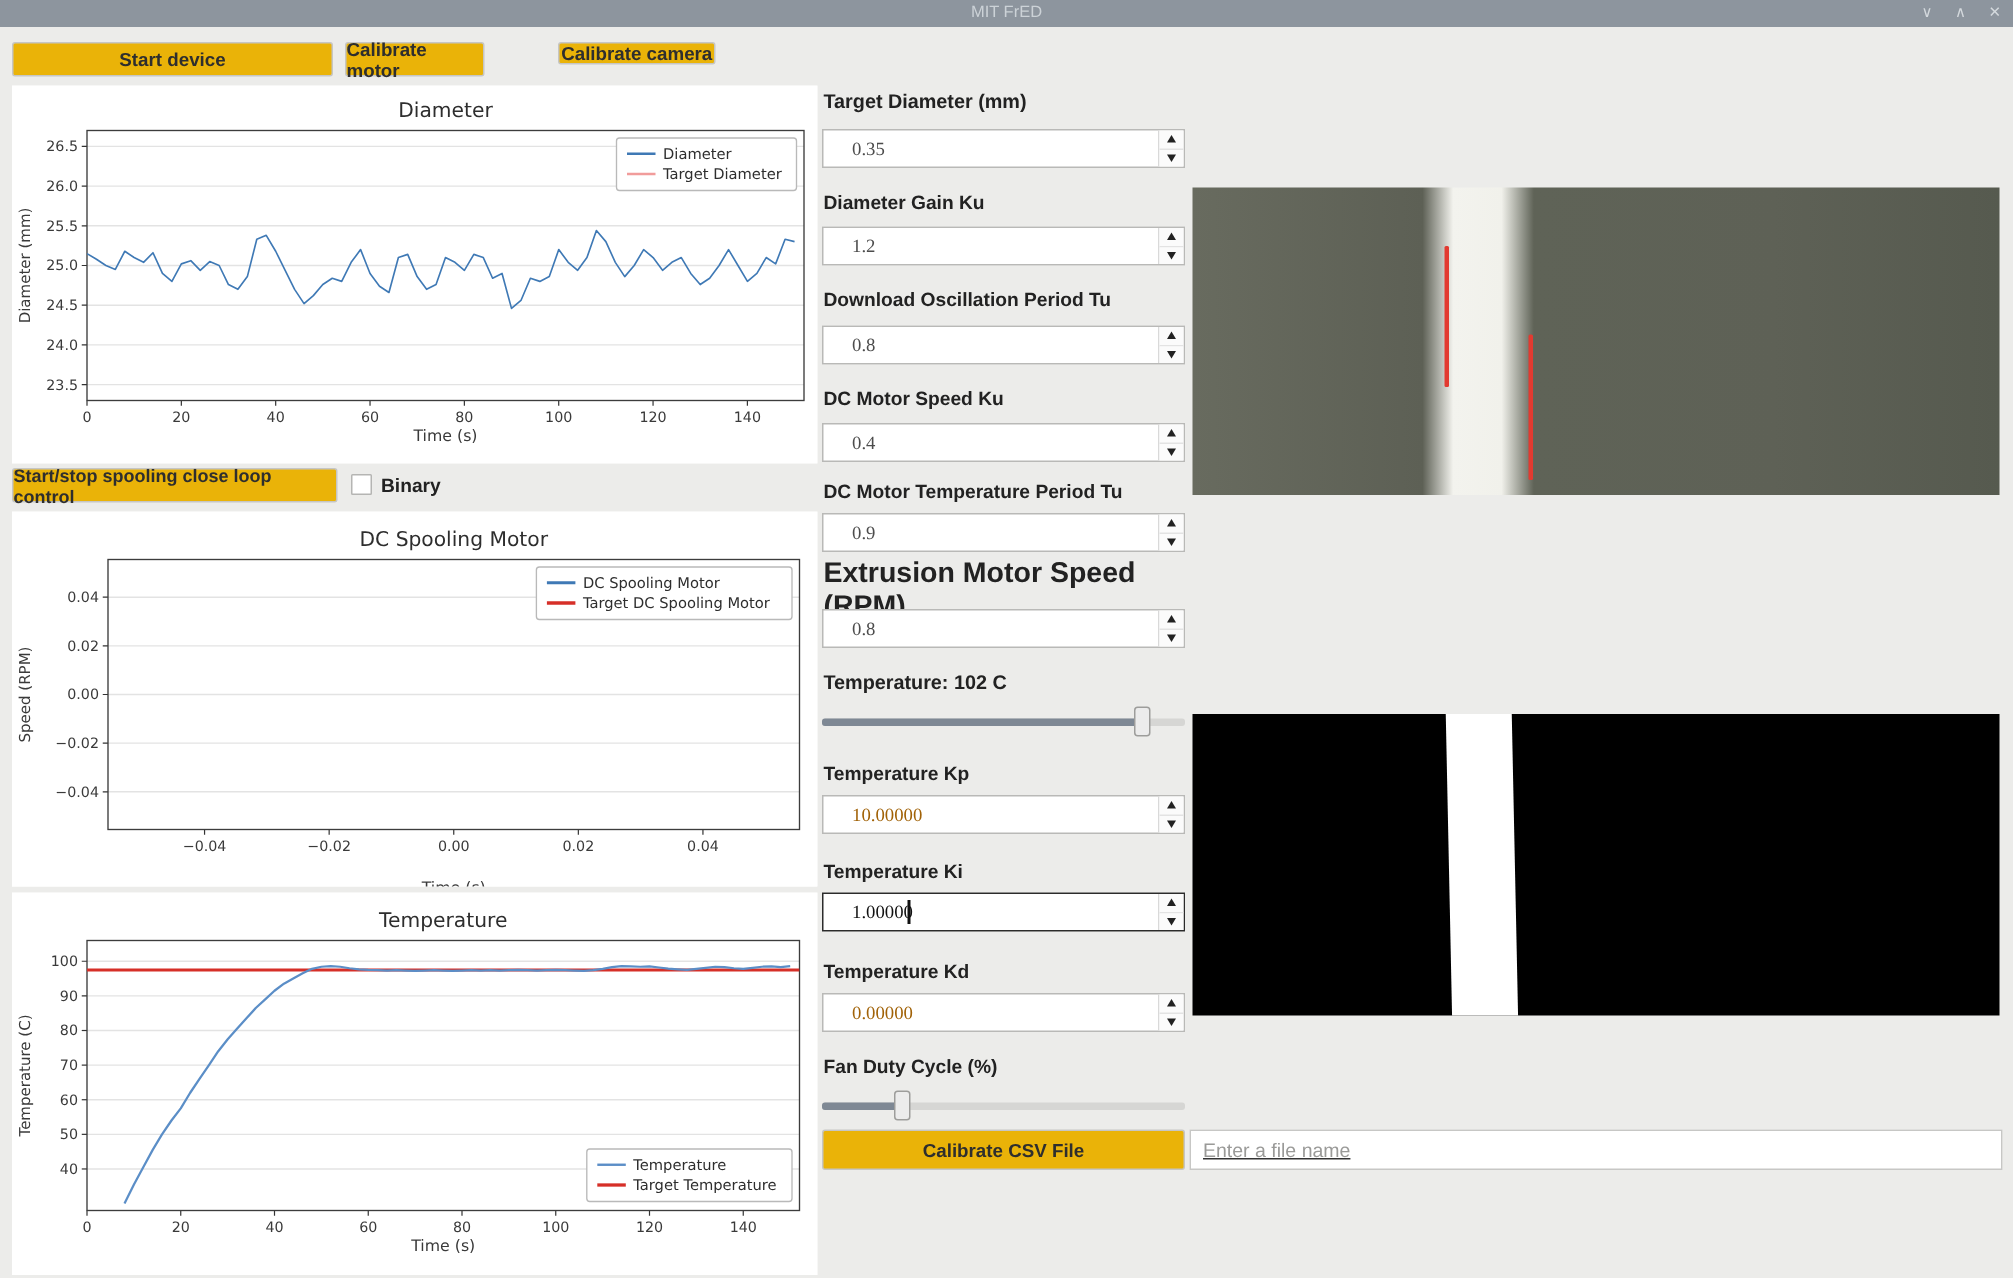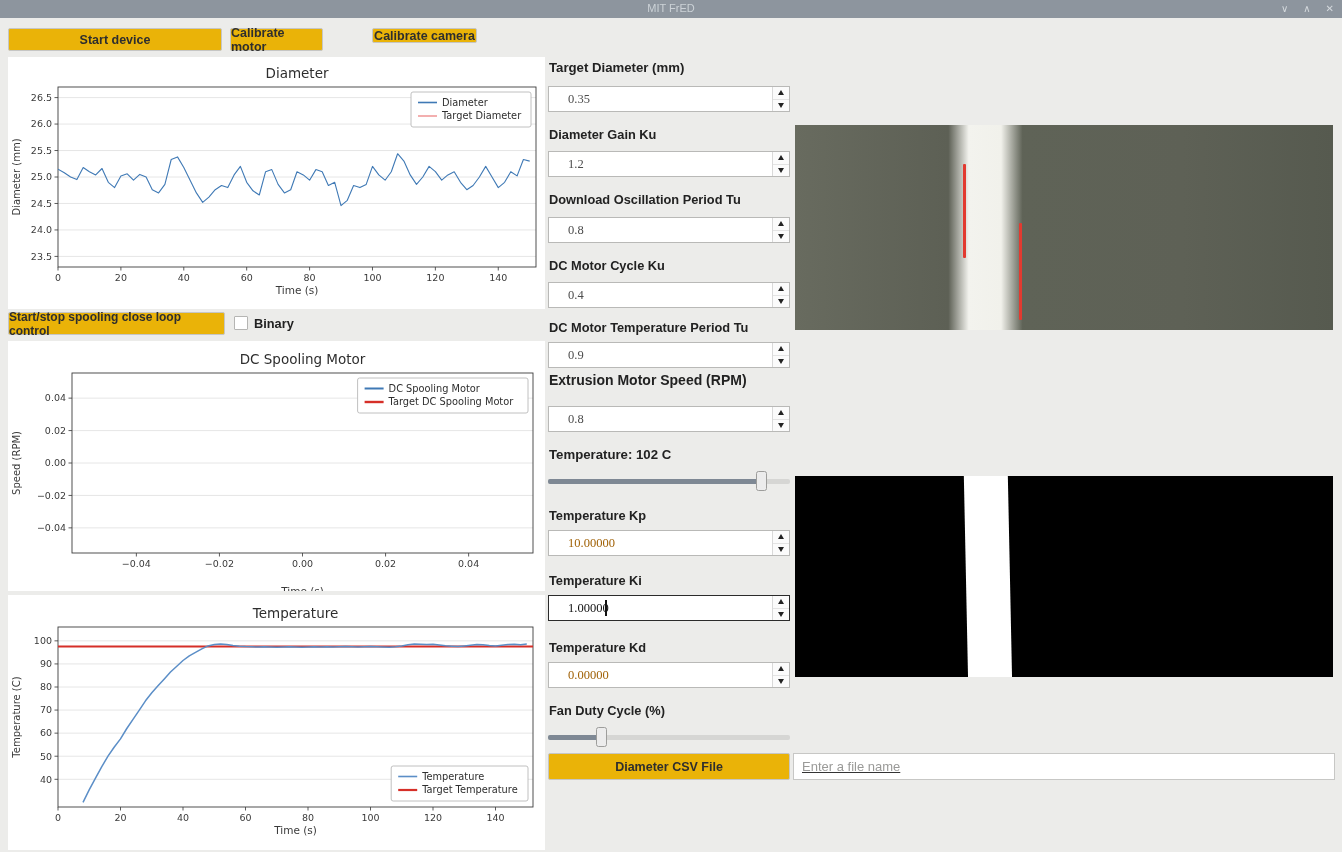--- a/index.html
+++ b/index.html
@@ -273,21 +273,21 @@
     <div class="spinbtns">
         <div class="up">
           <div class="tri-up"></div>
         </div>
         <div>
           <div class="tri-dn"></div>
         </div>
       </div>
   </div>
 
-  <div class="flabel" style="top:258px;">DC Motor Cycle Ku</div>
+  <div class="flabel" style="top:258px;">DC Motor Speed Ku</div>
   <div class="spin" style="top:282px;">
     <input value="0.4" style="">
     <div class="spinbtns">
         <div class="up">
           <div class="tri-up"></div>
         </div>
         <div>
           <div class="tri-dn"></div>
         </div>
       </div>
@@ -299,21 +299,21 @@
     <div class="spinbtns">
         <div class="up">
           <div class="tri-up"></div>
         </div>
         <div>
           <div class="tri-dn"></div>
         </div>
       </div>
   </div>
 
-  <div class="flabel" style="top:372px;font-size:14px;">Extrusion Motor Speed (RPM)</div>
+  <div class="flabel" style="top:372px;font-size:19px;">Extrusion Motor Speed (RPM)</div>
   <div class="spin" style="top:406px;">
     <input value="0.8" style="">
     <div class="spinbtns">
         <div class="up">
           <div class="tri-up"></div>
         </div>
         <div>
           <div class="tri-dn"></div>
         </div>
       </div>
@@ -366,21 +366,21 @@
       </div>
   </div>
 
   <div class="flabel" style="top:703px;">Fan Duty Cycle (%)</div>
   <div class="slider" style="top:727px;">
     <div class="track"></div>
     <div class="fill" style="width: 22%;"></div>
     <div class="handle" style="left: 22%;"></div>
   </div>
 
-  <div class="btn" style="left:548px;top:753px;width:242px;height:27px;">Diameter CSV File</div>
+  <div class="btn" style="left:548px;top:753px;width:242px;height:27px;">Calibrate CSV File</div>
   <input class="textinput" style="left: 793px; top: 753px; width: 542px; height: 27px;" placeholder="Enter a file name">
 
   <div class="cam1">
     <div class="redline" style="left: 31.3%; top: 19%; height: 46%; background: rgb(226, 58, 48);"></div>
     <div class="redline" style="left: 41.6%; top: 48%; height: 47%; background: rgb(226, 58, 48);"></div>
   </div>
   <div class="cam2">
     <div class="stripe"></div>
   </div>
 

